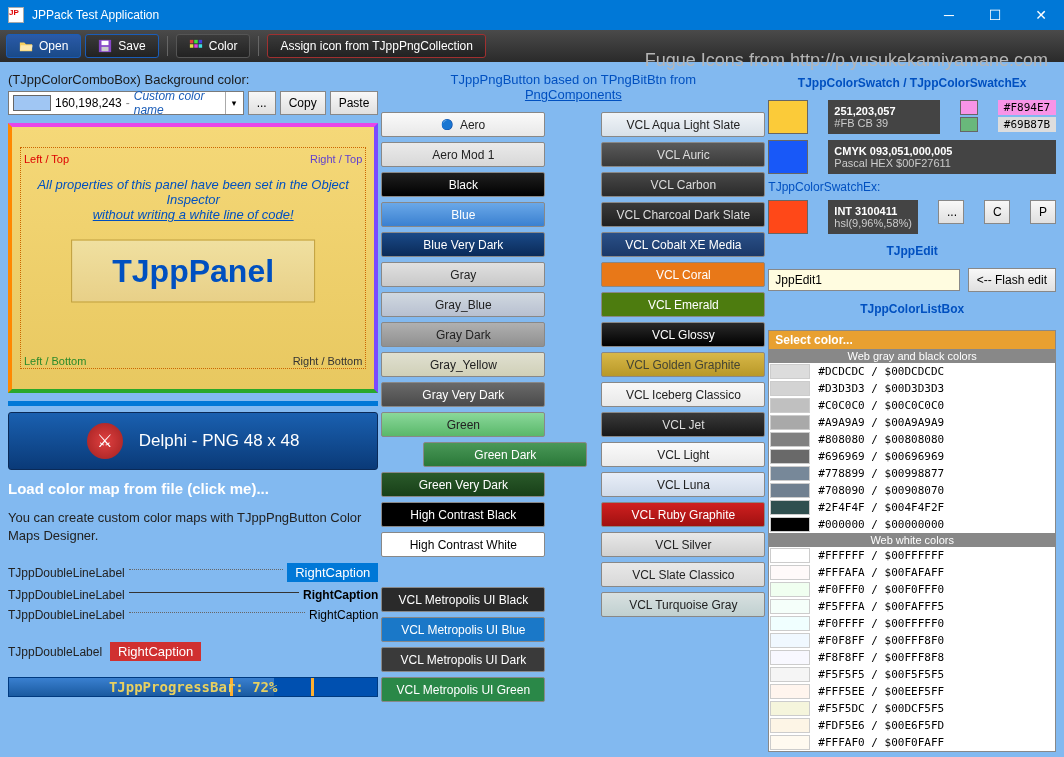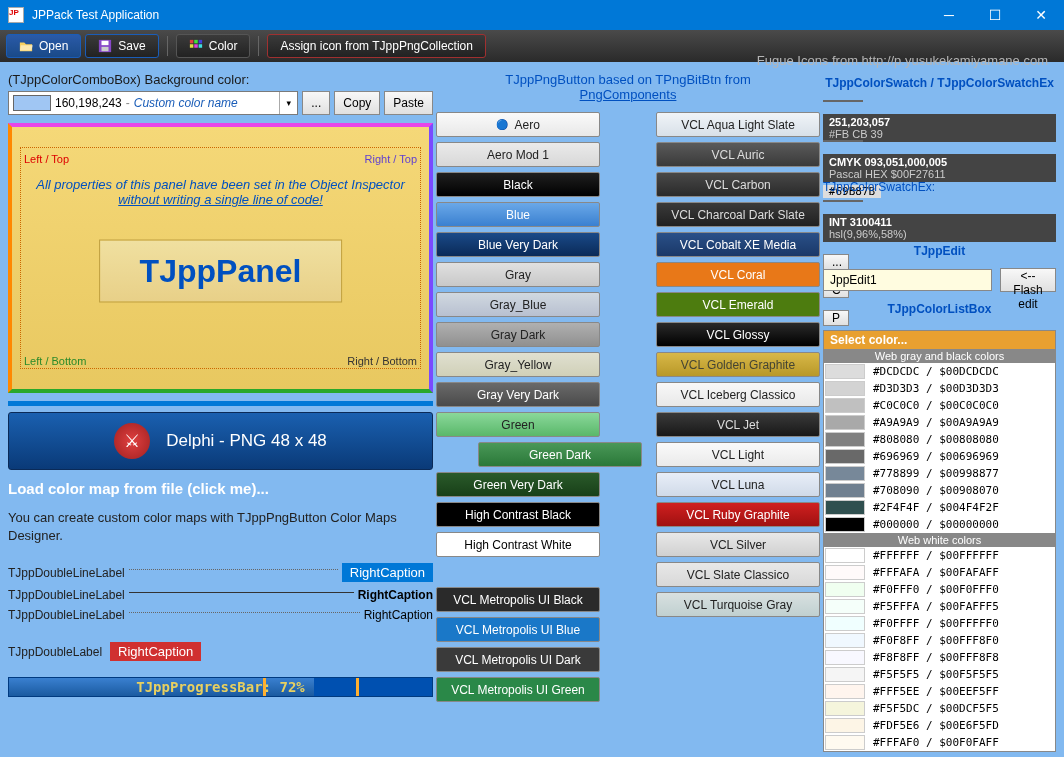--- a/index.html
+++ b/index.html
@@ -10,21 +10,21 @@
 .titlebar .icon::before{content:"JP";color:#d00;font-size:8px;font-weight:bold;position:absolute;left:0;top:0;}
 .titlebar .spacer{flex:1;}
 .winbtn{width:46px;height:30px;display:flex;align-items:center;justify-content:center;color:#fff;font-size:14px;}
 .winbtn.close{background:transparent;}
 .toolbar{height:32px;background:linear-gradient(#4a4a4a,#2a2a2a);display:flex;align-items:center;padding:0 6px;gap:4px;}
 .tbtn{height:24px;padding:0 12px;background:linear-gradient(#3a3a3a,#222);border:1px solid #555;border-radius:3px;color:#fff;font-size:12px;display:flex;align-items:center;gap:6px;cursor:pointer;}
 .tbtn.open{border-color:#1a5db8;background:linear-gradient(#2a5aa8,#1a4a88);}
 .tbtn.save{border-color:#1a5db8;}
 .tbtn.assign{border-color:#a03030;}
 .tbtn .ico{width:14px;height:14px;}
-.toolbar .credit{margin-left:auto;color:#b5b5b5;font-size:13px;padding-right:10px;margin-top:28px;}
+.toolbar .credit{margin-left:auto;color:#b5b5b5;font-size:18px;padding-right:10px;margin-top:28px;}
 .content{flex:1;display:flex;gap:10px;padding:10px 8px;}
 .col1{width:425px;display:flex;flex-direction:column;}
 .col2{width:370px;display:flex;flex-direction:column;align-items:center;}
 .col3{flex:1;display:flex;flex-direction:column;gap:6px;}
 .lbl{font-size:13px;color:#1a1a1a;margin-bottom:4px;}
 .combo-row{display:flex;gap:4px;align-items:center;margin-bottom:8px;}
 .combo{display:flex;border:1px solid #7a7a7a;background:#fff;height:24px;align-items:center;font-size:12px;}
 .combo .sw{width:38px;height:16px;margin:0 4px;border:1px solid #666;}
 .combo .dd{width:18px;height:22px;border-left:1px solid #aaa;display:flex;align-items:center;justify-content:center;font-size:9px;}
 .sqbtn{height:24px;padding:0 8px;border:1px solid #888;background:linear-gradient(#f8f8f8,#e0e0e0);font-size:12px;cursor:pointer;}
@@ -53,21 +53,21 @@
 .badge.red{background:#d03030;}
 .progress{height:20px;background:#0050b0;border:1px solid #003a80;display:flex;align-items:center;position:relative;margin-top:10px;}
 .progress .fill{position:absolute;left:0;top:0;bottom:0;background:linear-gradient(#3a80d0,#1a5aa0);}
 .progress .ptext{position:relative;width:100%;text-align:center;color:#e8d060;font-size:14px;font-weight:600;font-family:Consolas,monospace;}
 .progress .mark{position:absolute;top:0;bottom:0;width:3px;background:#ffb030;}
 .col2 .hdr{font-size:13px;color:#0050c0;text-align:center;margin-bottom:10px;}
 .col2 .hdr a{text-decoration:underline;}
 .btncols{display:flex;gap:14px;}
 .btncol{display:flex;flex-direction:column;gap:5px;}
 .pngbtn{width:164px;height:25px;border:1px solid #888;font-size:12px;display:flex;align-items:center;justify-content:center;cursor:pointer;border-radius:2px;gap:6px;}
-.swatch-row{display:flex;gap:12px;align-items:stretch;flex-direction:column;}
+.swatch-row{display:flex;gap:20px;align-items:stretch;}
 .big-sw{width:40px;border:1px solid #666;}
 .sw-info{flex:1;background:#444;display:flex;flex-direction:column;justify-content:center;padding:2px 6px;font-family:Consolas,monospace;font-size:11px;}
 .sw-info .l1{color:#fff;font-weight:bold;}
 .sw-info .l2{color:#ccc;}
 .mini-sw{width:18px;border:1px solid #666;}
 .mini-lbl{flex:1;background:#ddd;font-family:Consolas,monospace;font-size:11px;display:flex;align-items:center;justify-content:center;}
 .section-title{font-size:12px;font-weight:600;text-align:center;color:#0050c0;margin:4px 0;}
 .col3 .edit-row{display:flex;gap:8px;align-items:center;}
 .edit-field{flex:1;height:22px;border:1px solid #888;background:#fffce0;padding:0 6px;font-size:12px;}
 .listbox{border:1px solid #888;background:#fff;flex:1;overflow:hidden;font-size:12px;margin-top:4px;display:flex;flex-direction:column;}
@@ -145,21 +145,21 @@
       </div>
 
       <div class="panel">
         <div class="inner"></div>
         <div class="corner lt">Left / Top</div>
         <div class="corner rt">Right / Top</div>
         <div class="corner lb">Left / Bottom</div>
         <div class="corner rb">Right / Bottom</div>
         <div class="panel-desc">
           <span>All properties of this panel have been set in the Object Inspector</span><br>
-          <span class="u">without writing a single line of code!</span>
+          <span class="u">without writing a white line of code!</span>
         </div>
         <div class="panel-big">TJppPanel</div>
       </div>
 
       <div class="thinblue"></div>
 
       <div class="delphi">
         <div class="circ">⚔</div>
         <span>Delphi - PNG 48 x 48</span>
       </div>

